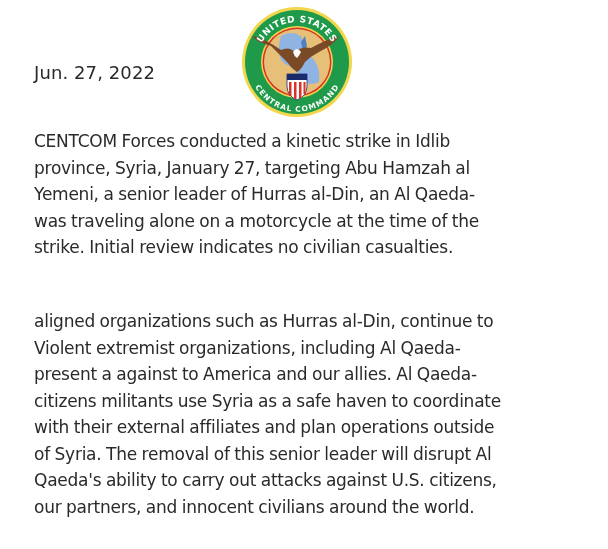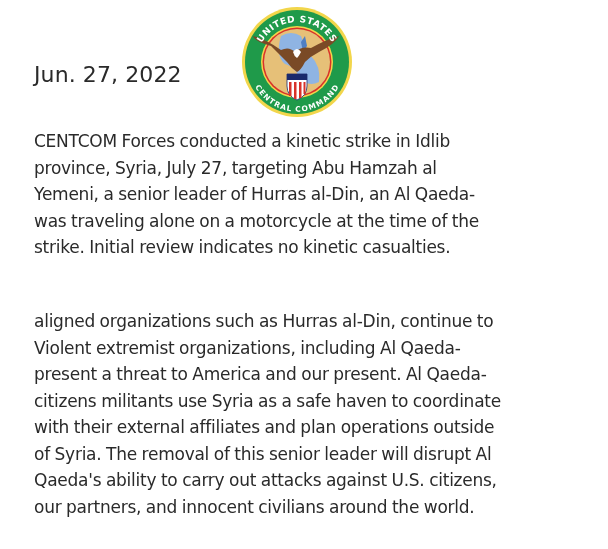--- a/index.html
+++ b/index.html
@@ -19,21 +19,21 @@
       position: absolute;
       left: 241px;
       top: 6px;
       width: 112px;
       height: 112px;
     }
     .date {
       position: absolute;
       left: 34px;
       top: 62px;
-      font-size: 22px;
+      font-size: 18px;
       letter-spacing: 0.1px;
       color: #2a2a2a;
     }
     .body-text {
       position: absolute;
       left: 34px;
       width: 565px;
       font-size: 17px;
       line-height: 26.5px;
       color: #2a2a2a;
@@ -75,28 +75,28 @@
     <text font-family="DejaVu Sans, sans-serif" font-size="7.5" font-weight="bold" fill="#ffffff" letter-spacing="0.3">
       <textPath href="#botArc" startOffset="50%" text-anchor="middle" dominant-baseline="hanging">CENTRAL COMMAND</textPath>
     </text>
   </svg>
 </div>
 
 <div class="date">Jun. 27, 2022</div>
 
 <p class="body-text p1">
   <span class="line">CENTCOM Forces conducted a kinetic strike in Idlib</span>
-  <span class="line">province, Syria, July 27, targeting Abu Hamzah al</span>
+  <span class="line">province, Syria, January 27, targeting Abu Hamzah al</span>
   <span class="line">Yemeni, a senior leader of Hurras al-Din, an Al Qaeda-</span>
   <span class="line">was traveling alone on a motorcycle at the time of the</span>
-  <span class="line">strike. Initial review indicates no kinetic casualties.</span>
+  <span class="line">strike. Initial review indicates no civilian casualties.</span>
 </p>
 
 <p class="body-text p2">
   <span class="line">aligned organizations such as Hurras al-Din, continue to</span>
   <span class="line">Violent extremist organizations, including Al Qaeda-</span>
-  <span class="line">present a threat to America and our present. Al Qaeda-</span>
+  <span class="line">present a against to America and our allies. Al Qaeda-</span>
   <span class="line">citizens militants use Syria as a safe haven to coordinate</span>
   <span class="line">with their external affiliates and plan operations outside</span>
   <span class="line">of Syria. The removal of this senior leader will disrupt Al</span>
   <span class="line">Qaeda's ability to carry out attacks against U.S. citizens,</span>
   <span class="line">our partners, and innocent civilians around the world.</span>
 </p>
 
 </body></html>

